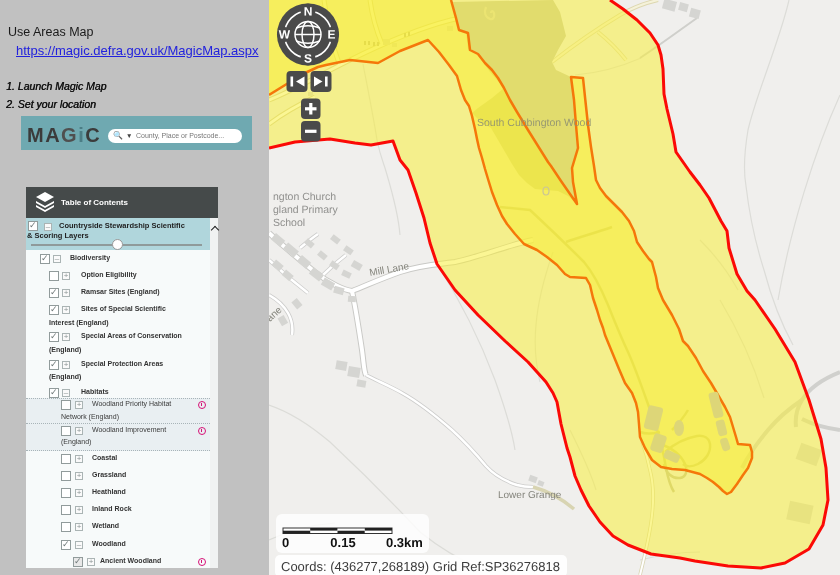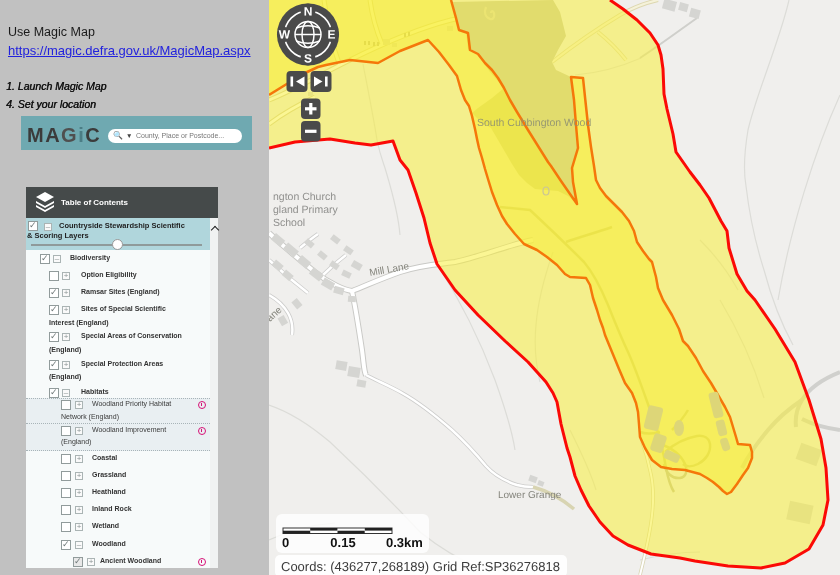--- a/index.html
+++ b/index.html
@@ -16,24 +16,24 @@
 .cb.dis{background:#e8e8e8;}
 .pb{position:absolute;width:8px;height:8px;background:#fafafa;border:1px solid #aab4b4;box-sizing:border-box;color:#8a9494;font-size:8px;line-height:5px;text-align:center;font-weight:normal;}
 .lbl{position:absolute;white-space:nowrap;}
 .info{position:absolute;width:8px;height:8px;border:1.3px solid #d61277;border-radius:50%;box-sizing:border-box;}.info:after{content:"";position:absolute;left:2.1px;top:1.2px;width:1.3px;height:3.2px;background:#d61277;}
 .irow{position:absolute;left:0;width:184px;background:#e9eff2;border-top:1px dotted #a8b4b8;}
 #map{position:absolute;left:269px;top:0;width:571px;height:575px;}
 </style>
 </head>
 <body>
 <div id="sidebar">
-  <div class="t" style="left:8px;top:25px;font-size:12.5px;color:#1a1a1a;">Use Magic Map</div>
-  <div class="t" style="left:8px;top:43px;font-size:13px;color:#2222dd;text-decoration:underline;">https://magic.defra.gov.uk/MagicMap.aspx</div>
+  <div class="t" style="left:8px;top:25px;font-size:12.5px;color:#1a1a1a;">Use Areas Map</div>
+  <div class="t" style="left:16px;top:43px;font-size:13px;color:#2222dd;text-decoration:underline;">https://magic.defra.gov.uk/MagicMap.aspx</div>
   <div class="t" style="left:6px;top:80px;font-size:10.5px;font-style:italic;color:#111;text-shadow:0.4px 0.3px 0 #111;">1. Launch Magic Map</div>
-  <div class="t" style="left:6px;top:98px;font-size:10.5px;font-style:italic;color:#111;text-shadow:0.4px 0.3px 0 #111;">4. Set your location</div>
+  <div class="t" style="left:6px;top:98px;font-size:10.5px;font-style:italic;color:#111;text-shadow:0.4px 0.3px 0 #111;">2. Set your location</div>
   <div style="position:absolute;left:21px;top:116px;width:231px;height:34px;background:#6fa9b1;"></div>
   <div class="t" style="left:27px;top:124px;font-size:20px;font-weight:bold;color:#3b3b3b;letter-spacing:1.5px;">MA<span style="color:#4f4f4f;">G</span><span style="color:#4b7d85;">i</span>C</div>
   <div style="position:absolute;left:108px;top:129px;width:134px;height:14px;background:#fff;border-radius:7px;"></div>
   <div class="t" style="left:113px;top:131px;font-size:8px;color:#555;">🔍</div>
   <div class="t" style="left:126px;top:132px;font-size:6.5px;color:#444;">▼</div>
   <div class="t" style="left:136px;top:132px;font-size:7px;color:#777;">County, Place or Postcode...</div>
   <div id="toc">
     <div id="tochead">
       <svg width="22" height="22" style="position:absolute;left:8px;top:4px;" viewBox="0 0 22 22">
         <path d="M11 1 L20 6 L11 11 L2 6 Z" fill="#fff"></path>

